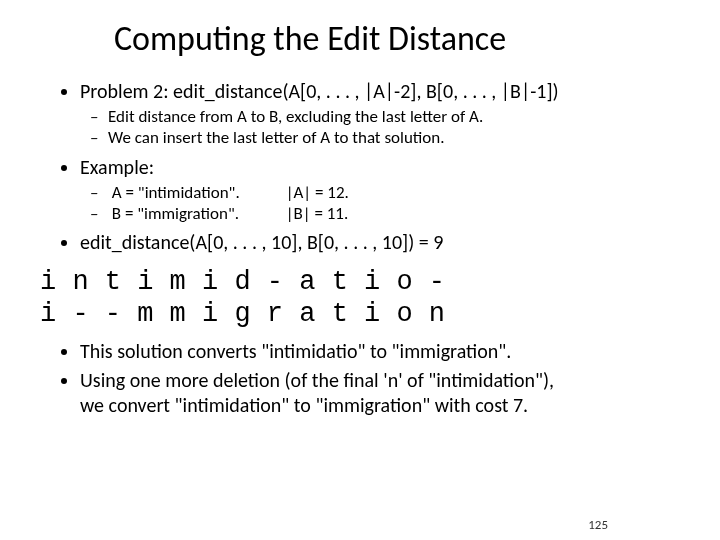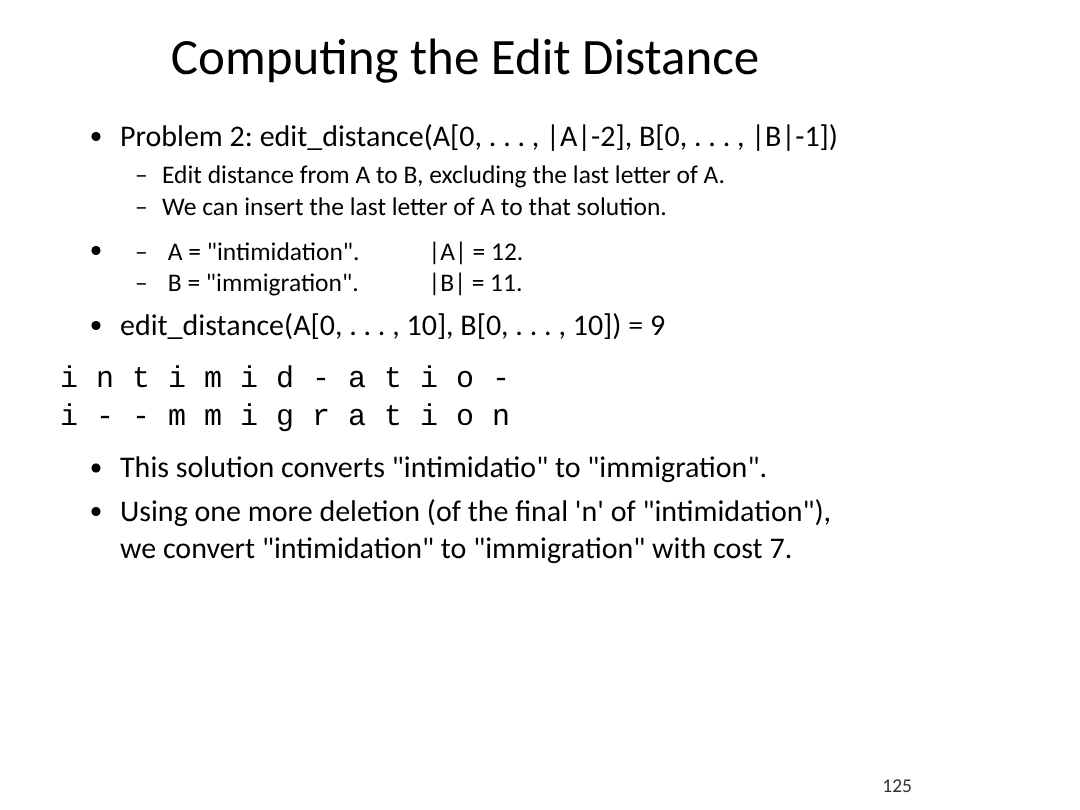--- a/index.html
+++ b/index.html
@@ -41,21 +41,21 @@
     font-size: 17px;
   }
   ul.sub > li::before {
     content: "–";
     display: inline-block;
     width: 18px;
     margin-left: -18px;
   }
   .mono-row {
     font-family: "Courier New", monospace;
-    font-size: 20px;
+    font-size: 27px;
     letter-spacing: 0;
     margin: 2px 0 2px 0;
     white-space: pre;
     padding-left: 0;
   }
   .example-line {
     font-size: 17px;
   }
   .ex-a { display:inline-block; width:170px; }
   .pagenum {
@@ -75,20 +75,21 @@
   <ul class="top">
     <li>
       <span>Problem 2: edit_distance(A[0, . . . , |A|-2], B[0, . . . , |B|-1])</span>
       <ul class="sub">
         <li>Edit distance from A to B, excluding the last letter of A.</li>
         <li>We can insert the last letter of A to that solution.</li>
       </ul>
     </li>
 
     <li>
+      <span>Example:</span>
       <ul class="sub">
         <li class="example-line">
           <span class="ex-a">A = "intimidation".</span>
           <span>|A| = 12.</span>
         </li>
         <li class="example-line">
           <span class="ex-a">B = "immigration".</span>
           <span>|B| = 11.</span>
         </li>
       </ul>

